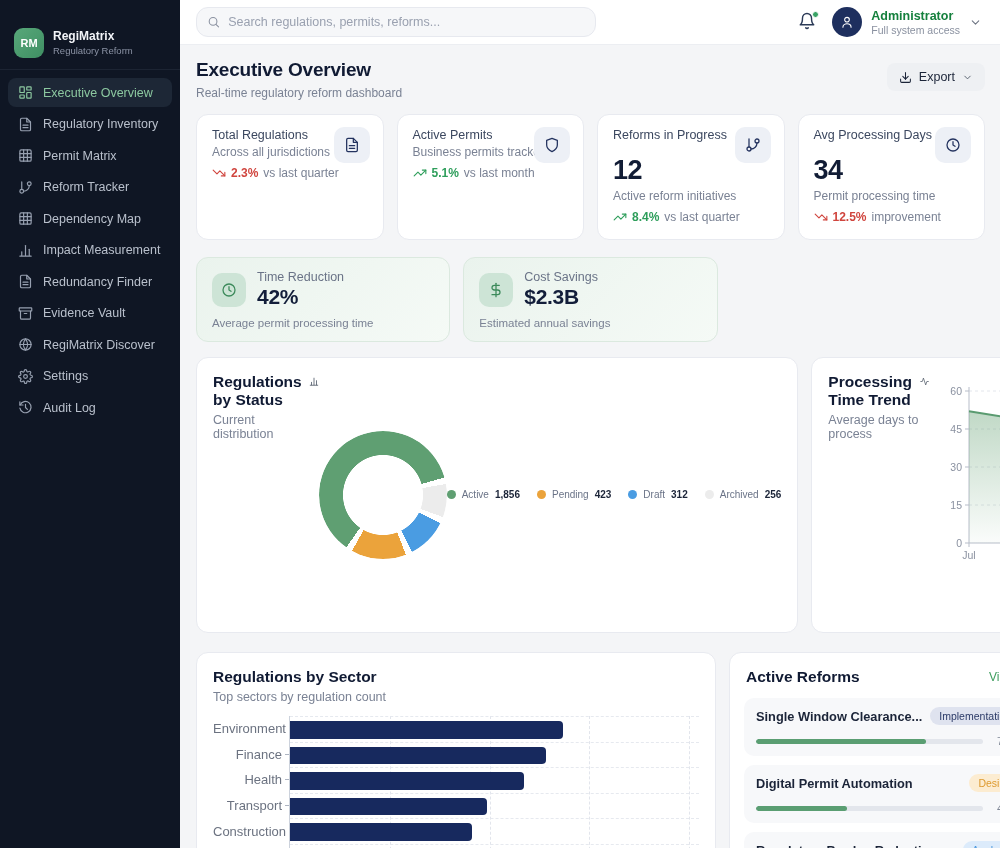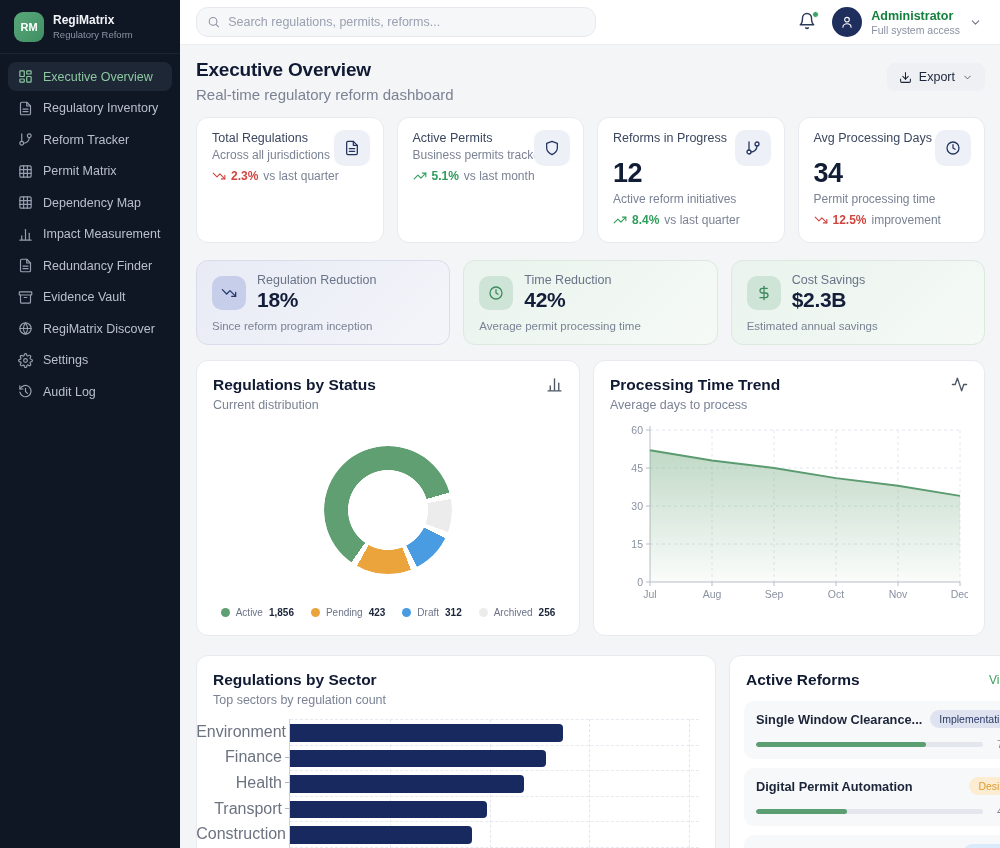--- a/index.html
+++ b/index.html
@@ -2,21 +2,21 @@
 <html><head>
 <meta charset="utf-8">
 <style>
   * { margin:0; padding:0; box-sizing:border-box; }
   html,body { width:1000px; height:848px; overflow:hidden; background:#f4f5f7;
     font-family:"Liberation Sans", sans-serif; color:#111c35; }
   .app { display:flex; width:1000px; height:848px; overflow:hidden; }
 
   
   .sidebar { width:180px; min-width:180px; height:100%; background:#0f1624; color:#b9c0cc; display:flex; flex-direction:column; }
-  .brand { display:flex; align-items:center; gap:9px; padding:12px 14px 11px 14px; border-bottom:1px solid #1c2433; }
+  .brand { display:flex; align-items:center; gap:9px; padding:28px 14px 11px 14px; border-bottom:1px solid #1c2433; }
   .brand-tile { width:30px; height:30px; border-radius:9px; background:linear-gradient(135deg,#58a87a,#3f8f63);
     color:#fff; font-size:11px; font-weight:bold; display:flex; align-items:center; justify-content:center; }
   .brand-name { font-size:12px; font-weight:bold; color:#f2f4f8; line-height:1.15; }
   .brand-tag { font-size:9.5px; color:#8b93a5; margin-top:2px; }
   .nav { padding:8px 8px; }
   .nav-item { display:flex; align-items:center; gap:10px; padding:7px 10px; margin-bottom:2.5px; border-radius:8px;
     font-size:12.5px; cursor:pointer; }
   .nav-item .ic { width:15px; height:15px; color:#97a0b0; flex:none; }
   .nav-item.active { background:#1d2736; color:#8cc8a0; }
   .nav-item.active .ic { color:#8cc8a0; }
@@ -40,21 +40,21 @@
   .avatar .ic { width:14px; height:14px; }
   .user-name { font-size:12.5px; font-weight:bold; color:#15803d; line-height:1.2; }
   .user-role { font-size:10.5px; color:#8a91a0; }
   .userbox > .ic { width:13px; height:13px; color:#6b7280; }
 
   .page { flex:1; overflow:hidden; padding:14px 15px 0 16px; }
 
   
   .page-head { display:flex; align-items:flex-start; }
   .page-title { font-size:19px; font-weight:800; color:#101a33; letter-spacing:-0.2px; }
-  .page-sub { font-size:15px; color:#7a8294; margin-top:5px; }
+  .page-sub { font-size:12px; color:#7a8294; margin-top:5px; }
   .export-btn { margin-left:auto; margin-top:4px; display:flex; align-items:center; gap:7px; background:#eef0f3;
     border:none; border-radius:8px; padding:7px 12px; font-size:12.5px; color:#1b2438; cursor:pointer;
     font-family:"Liberation Sans", sans-serif; }
   .export-btn .ic { width:13px; height:13px; color:#1b2438; }
   .export-btn .ic.small { width:11px; height:11px; color:#4b5563; }
 
   
   .kpi-row { display:grid; grid-template-columns:repeat(4,1fr); gap:13px; margin-top:14px; }
   .card { background:#fff; border:1px solid #e8eaf0; border-radius:12px; }
   .kpi { height:126px; padding:13px 15px; position:relative; }
@@ -80,21 +80,21 @@
   .hl-ic { width:34px; height:34px; border-radius:10px; display:flex; align-items:center; justify-content:center; }
   .hl-blue .hl-ic { background:#c6cee9; color:#26376e; }
   .hl-green .hl-ic { background:#cde4d6; color:#3c8a5b; }
   .hl-ic .ic { width:16px; height:16px; }
   .hl-label { font-size:12.5px; color:#6a7387; }
   .hl-value { font-size:21px; font-weight:800; color:#131e3a; letter-spacing:-0.3px; margin-top:1px; }
   .hl-sub { font-size:11.5px; color:#7a8294; margin-top:8px; }
 
   
   .charts-row { display:grid; grid-template-columns:1fr 1fr; gap:13px; margin-top:15px; }
-  .chart-card { height:276px; padding:15px 16px; display:flex; flex-direction:column; }
+  .chart-card { height:276px; padding:15px 16px; display:flex; }
   .chart-head { display:flex; align-items:flex-start; }
   .chart-title { font-size:15.5px; font-weight:bold; color:#101a33; }
   .chart-sub { font-size:12.5px; color:#7a8294; margin-top:4px; }
   .chart-head .ic { margin-left:auto; width:17px; height:17px; color:#4b5563; }
 
   .donut-wrap { flex:1; display:flex; align-items:center; justify-content:center; }
   .donut { width:128px; height:128px; border-radius:50%;
     -webkit-mask:radial-gradient(circle closest-side, transparent 0 62%, #000 63%);
     mask:radial-gradient(circle closest-side, transparent 0 62%, #000 63%); }
   .legend { display:flex; justify-content:center; gap:17px; padding-bottom:2px; }
@@ -103,21 +103,21 @@
   .legend-item .llabel { color:#6a7387; }
   .legend-item .lvalue { font-weight:bold; color:#1b2438; }
 
   .trend-body { flex:1; display:flex; align-items:flex-start; justify-content:center; padding-top:8px; }
 
   
   .bottom-row { display:grid; grid-template-columns:520px 1fr; gap:13px; margin-top:19px; }
   .sector-card { height:330px; padding:15px 16px; }
   .sector-chart { display:flex; margin-top:12px; }
   .sector-labels { width:76px; }
-  .sector-label { height:25.6px; display:flex; align-items:center; justify-content:flex-end; font-size:16px; color:#6b7280; }
+  .sector-label { height:25.6px; display:flex; align-items:center; justify-content:flex-end; font-size:13px; color:#6b7280; }
   .sector-label::after { content:""; width:4px; height:1px; background:#aeb5c2; margin-left:3px; }
   .sector-plot { flex:1; position:relative; border-left:1px solid #ccd2dc; }
   .vgrid { position:absolute; top:0; bottom:0; border-left:1px dashed #e2e5ec; }
   .sector-row { height:25.6px; border-top:1px dashed #e6e9ef; position:relative; }
   .sector-bar { position:absolute; top:4px; height:17.5px; left:0; background:#17295e; border-radius:0 4px 4px 0; }
 
   .reforms-card { height:330px; padding:13px 14px; }
   .reforms-head { display:flex; align-items:center; margin:2px 2px 12px 2px; }
   .reforms-title { font-size:15.5px; font-weight:bold; color:#101a33; }
   .view-all { margin-left:auto; font-size:12px; color:#3f9e5f; cursor:pointer; text-decoration:none; }
@@ -168,39 +168,39 @@
               <polyline points="14 2 14 8 20 8"></polyline>
               <line x1="16" y1="13" x2="8" y2="13"></line>
               <line x1="16" y1="17" x2="8" y2="17"></line>
             </svg>
           </span>
         <span>Regulatory Inventory</span>
       </div>
       <div class="nav-item">
         <span class="ic">
             <svg viewBox="0 0 24 24" fill="none" stroke="currentColor" stroke-width="1.9" stroke-linecap="round" stroke-linejoin="round">
-              <line x1="6" y1="3" x2="6" y2="15"></line>
-              <circle cx="18" cy="6" r="3"></circle>
-              <circle cx="6" cy="18" r="3"></circle>
-              <path d="M18 9a9 9 0 0 1-9 9"></path>
-            </svg>
-          </span>
-        <span>Reform Tracker</span>
-      </div>
-      <div class="nav-item">
-        <span class="ic">
-            <svg viewBox="0 0 24 24" fill="none" stroke="currentColor" stroke-width="1.9" stroke-linecap="round" stroke-linejoin="round">
               <rect x="3" y="3" width="18" height="18" rx="2"></rect>
               <line x1="3" y1="9" x2="21" y2="9"></line>
               <line x1="3" y1="15" x2="21" y2="15"></line>
               <line x1="9" y1="3" x2="9" y2="21"></line>
               <line x1="15" y1="3" x2="15" y2="21"></line>
             </svg>
           </span>
         <span>Permit Matrix</span>
+      </div>
+      <div class="nav-item">
+        <span class="ic">
+            <svg viewBox="0 0 24 24" fill="none" stroke="currentColor" stroke-width="1.9" stroke-linecap="round" stroke-linejoin="round">
+              <line x1="6" y1="3" x2="6" y2="15"></line>
+              <circle cx="18" cy="6" r="3"></circle>
+              <circle cx="6" cy="18" r="3"></circle>
+              <path d="M18 9a9 9 0 0 1-9 9"></path>
+            </svg>
+          </span>
+        <span>Reform Tracker</span>
       </div>
       <div class="nav-item">
         <span class="ic">
             <svg viewBox="0 0 24 24" fill="none" stroke="currentColor" stroke-width="1.9" stroke-linecap="round" stroke-linejoin="round">
               <rect x="3" y="3" width="18" height="18" rx="2"></rect>
               <line x1="3" y1="9" x2="21" y2="9"></line>
               <line x1="3" y1="15" x2="21" y2="15"></line>
               <line x1="9" y1="3" x2="9" y2="21"></line>
               <line x1="15" y1="3" x2="15" y2="21"></line>
             </svg>
@@ -429,37 +429,20 @@
                   <polyline points="16 17 22 17 22 11"></polyline>
                 </svg>
               </span>
             <span class="pct">12.5%</span>
             <span class="note">improvement</span>
           </div>
         </div>
       </div>
 
       <div class="hl-row">
-        <div class="hl hl-blue">
-          <div class="hl-top">
-            <div class="hl-ic">
-                <span class="ic">
-                  <svg viewBox="0 0 24 24" fill="none" stroke="currentColor" stroke-width="1.9" stroke-linecap="round" stroke-linejoin="round">
-                    <polyline points="22 17 13.5 8.5 8.5 13.5 2 7"></polyline>
-                    <polyline points="16 17 22 17 22 11"></polyline>
-                  </svg>
-                </span>
-              </div>
-            <div>
-              <div class="hl-label">Regulation Reduction</div>
-              <div class="hl-value">18%</div>
-            </div>
-          </div>
-          <div class="hl-sub">Since reform program inception</div>
-        </div>
         <div class="hl hl-green">
           <div class="hl-top">
             <div class="hl-ic">
                 <span class="ic">
                   <svg viewBox="0 0 24 24" fill="none" stroke="currentColor" stroke-width="1.9" stroke-linecap="round" stroke-linejoin="round">
                     <circle cx="12" cy="12" r="9"></circle>
                     <polyline points="12 7 12 12 15 14"></polyline>
                   </svg>
                 </span>
               </div>

